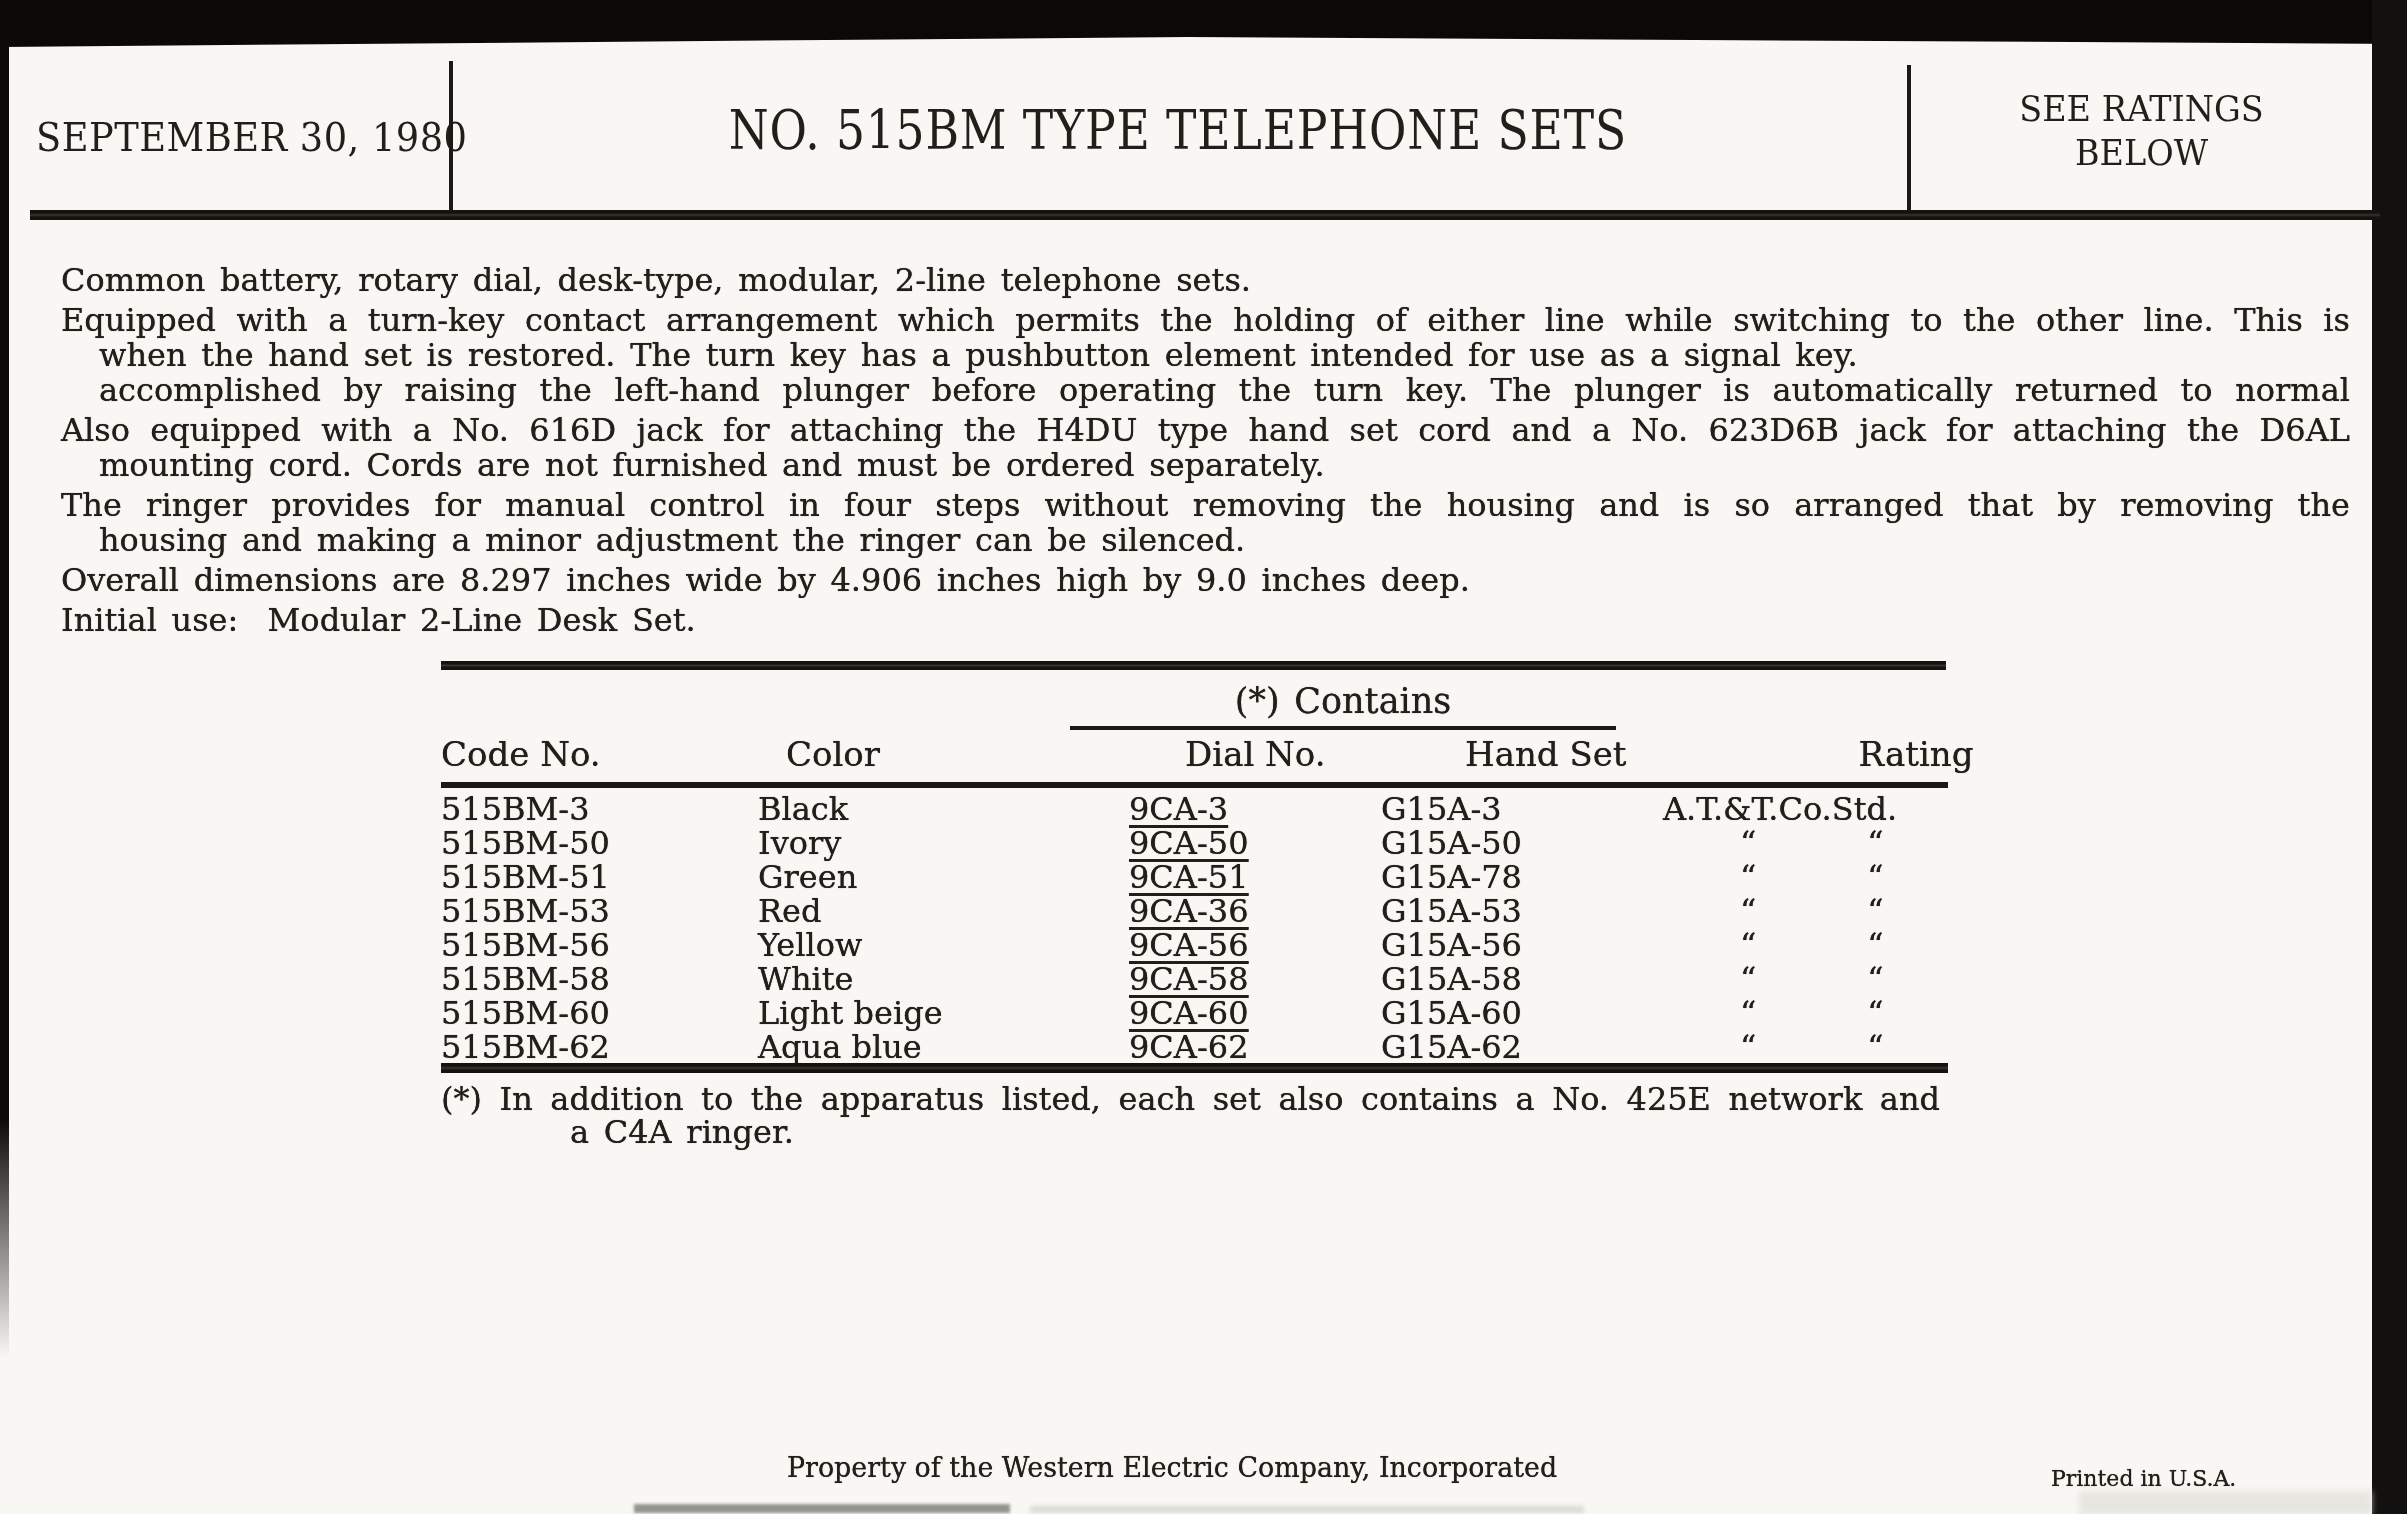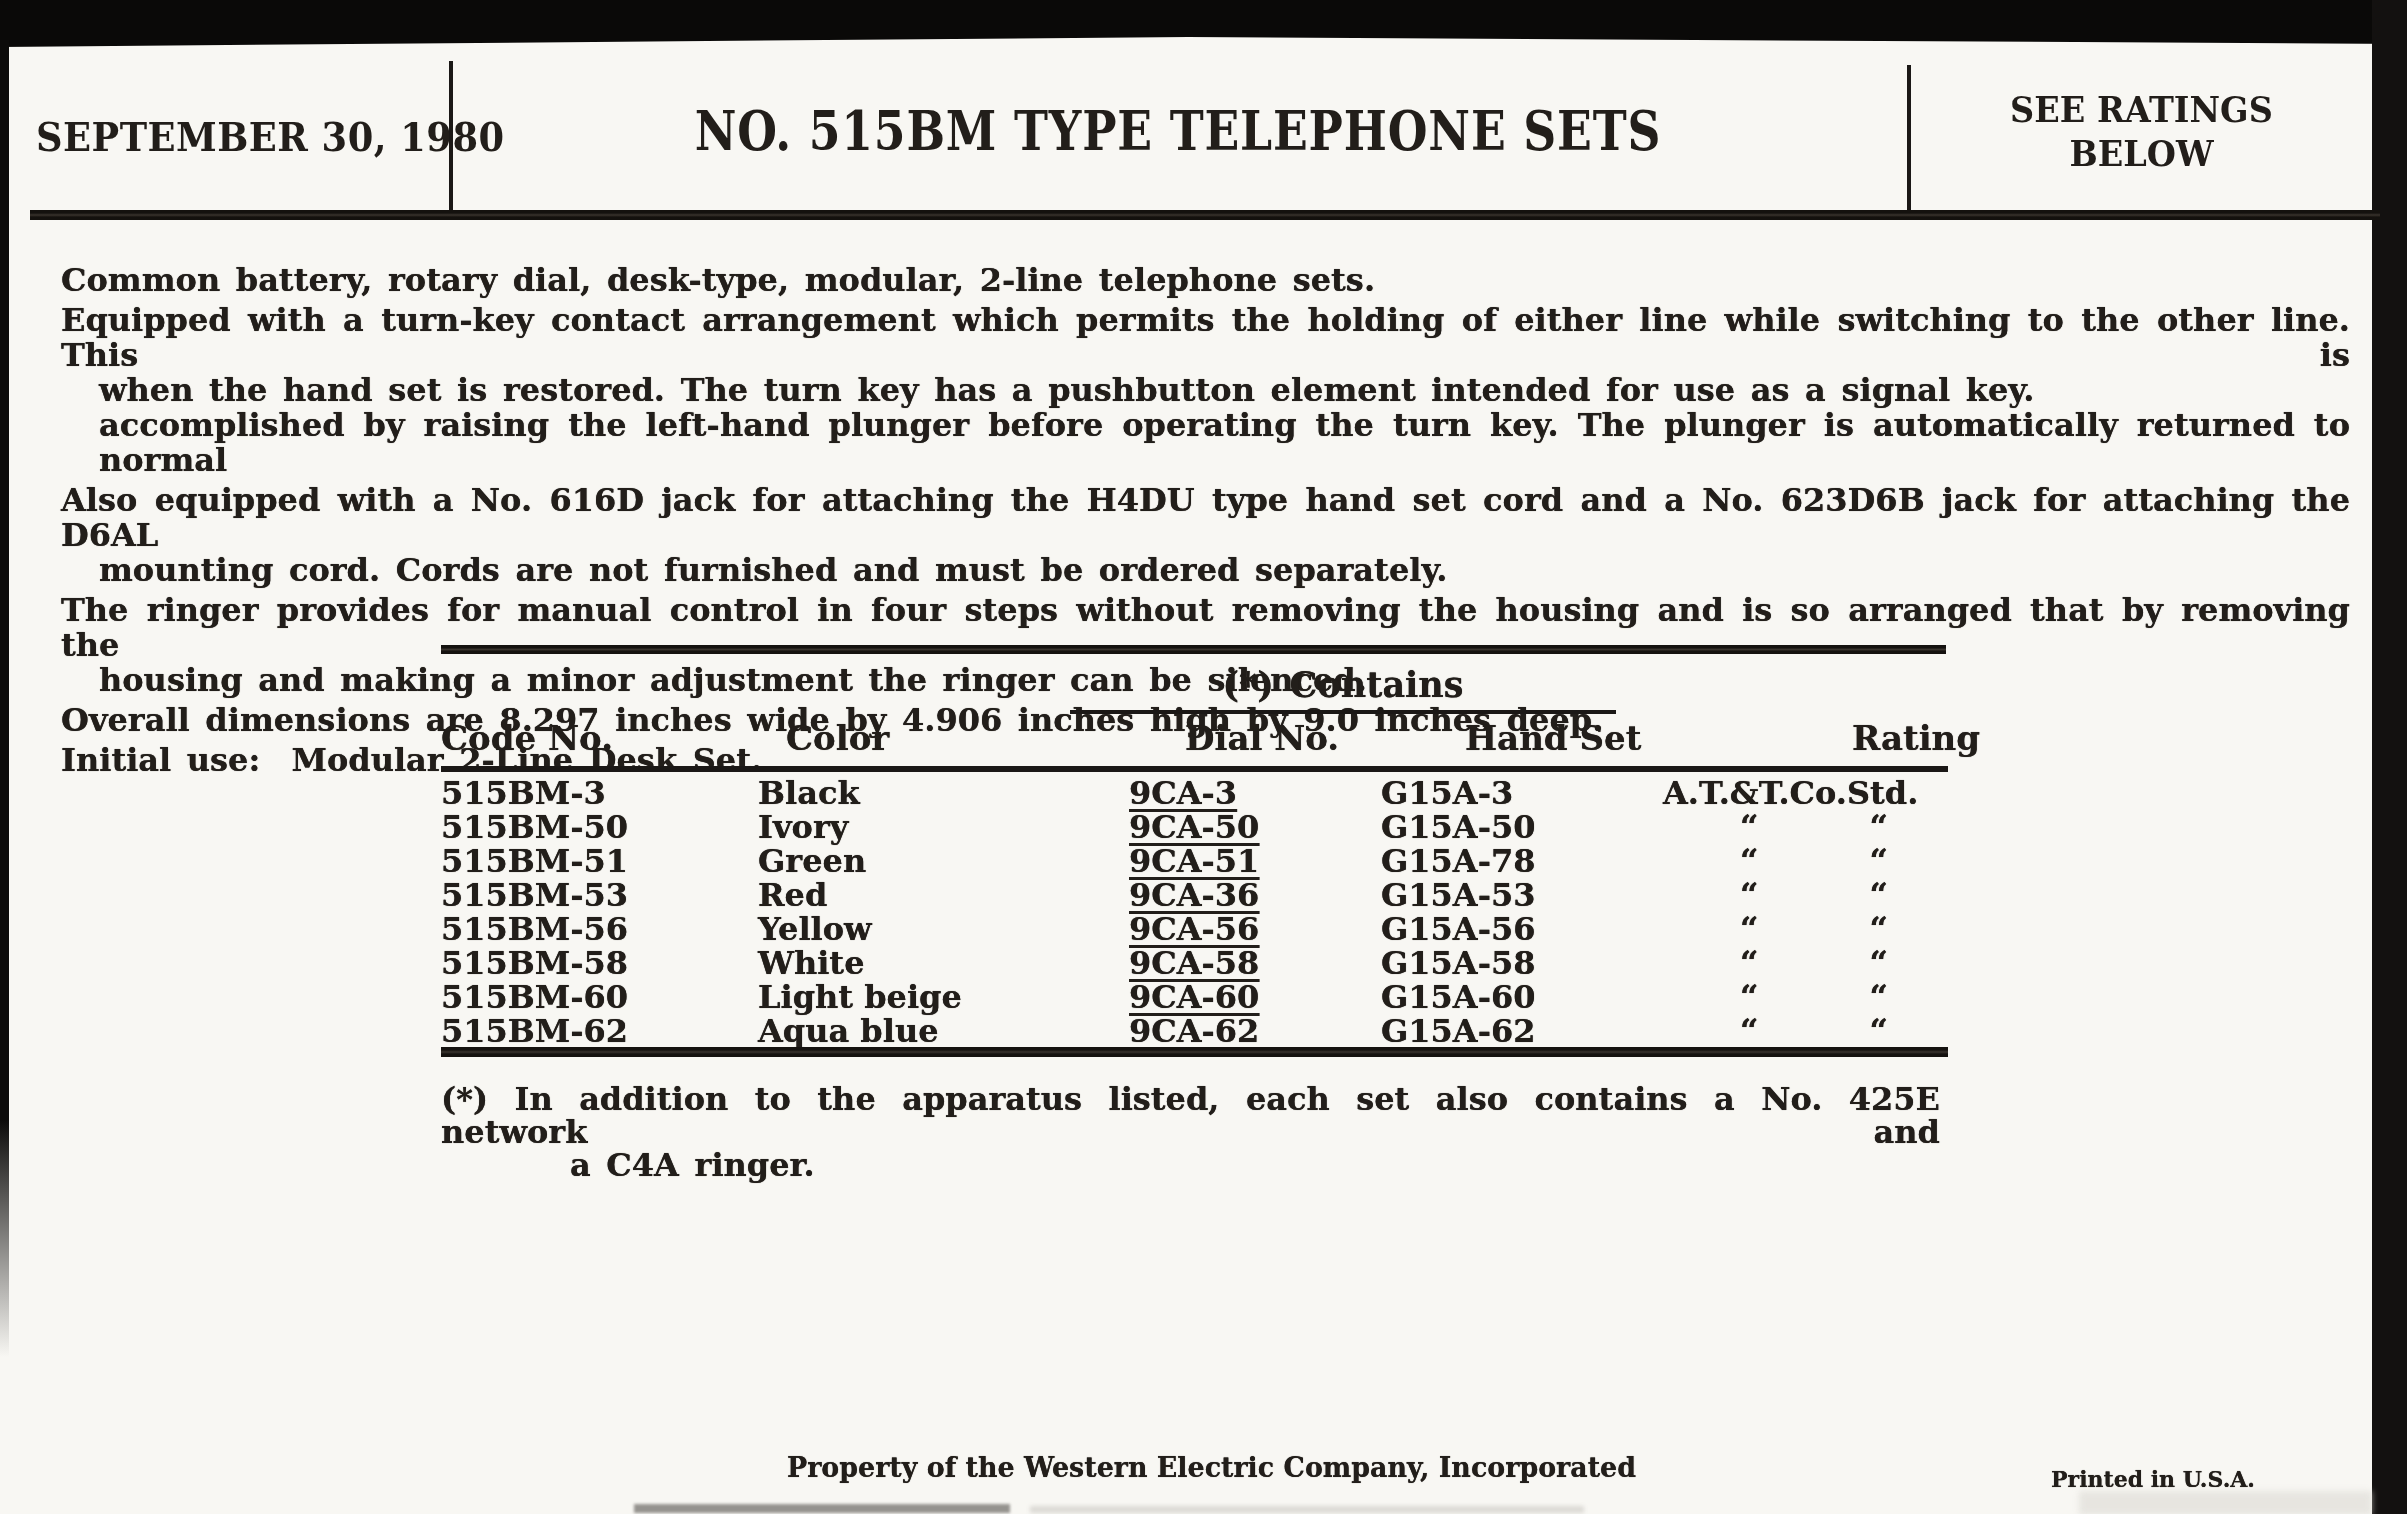--- a/index.html
+++ b/index.html
@@ -1,19 +1,19 @@
 <!DOCTYPE html>
 <html><head>
 <meta charset="utf-8">
 <style>
   html,body{margin:0;padding:0;background:#000;}
   #page{
     position:relative; width:2408px; height:1515px;
     background:#f8f7f3; overflow:hidden;
-    font-family:"DejaVu Serif", serif; color:#221e1a; font-weight:700;
+    font-family:"DejaVu Serif", serif; color:#221e1a; font-weight:400;
   }
   
   .scan-top{position:absolute;left:0;top:0;width:2408px;height:48px;background:#0a0908;
     clip-path:polygon(0 0,2408px 0,2408px 44px,1188px 37px,0 47px);}
   .scan-right{position:absolute;left:2372px;top:0;width:36px;height:1515px;background:#131110;}
   .scan-left{position:absolute;left:0;top:40px;width:9px;height:1317px;
     background:linear-gradient(#0c0b0a 82%,rgba(12,11,10,0));}
   .scan-smudge1{position:absolute;left:634px;top:1504px;width:376px;height:9px;
     background:#46423e;opacity:.55;filter:blur(1.5px);}
   .scan-smudge2{position:absolute;left:1030px;top:1506px;width:554px;height:7px;
@@ -33,21 +33,21 @@
   .head-rule{position:absolute;left:30px;top:210px;width:2350px;height:10px;
     background:linear-gradient(180deg,#14110e 30%,#39332d 50%,#14110e 70%);}
   
   .bodytext{position:absolute;left:61px;top:263px;width:2289px;}
   .para{margin:0 0 5px 0;}
   .line{font-size:32px;line-height:35px;word-spacing:.14em;
     text-shadow:0 0 0.7px currentColor;}
   .line.ind{padding-left:38px;}
   .line.just{text-align:justify;text-align-last:justify;text-justify:inter-word;}
   
-  .spec-table{position:absolute;left:441px;top:645px;width:1505px;height:414px;}
+  .spec-table{position:absolute;left:441px;top:661px;width:1505px;height:414px;}
   .t-rule{position:absolute;background:linear-gradient(180deg,#15120f 30%,#3a342e 50%,#15120f 70%);}
   .t-rule.top{left:0;top:0;width:1505px;height:9px;}
   .t-rule.contains{left:629px;top:65px;width:546px;height:4px;background:#1b1816;}
   .t-rule.header{left:0;top:121px;width:1507px;height:6px;background:#1b1816;}
   .t-rule.bottom{left:0;top:402px;width:1507px;height:10px;}
   .contains-label{position:absolute;left:629px;top:20px;width:546px;text-align:center;
     font-size:35px;line-height:40px;word-spacing:.1em;text-shadow:0 0 0.7px currentColor;}
   .col-heads{position:absolute;left:0;top:73px;width:1505px;display:grid;
     grid-template-columns:317px 371px 252px 282px 282px;
     font-size:34px;line-height:40px;text-shadow:0 0 0.7px currentColor;gap:28px;}

